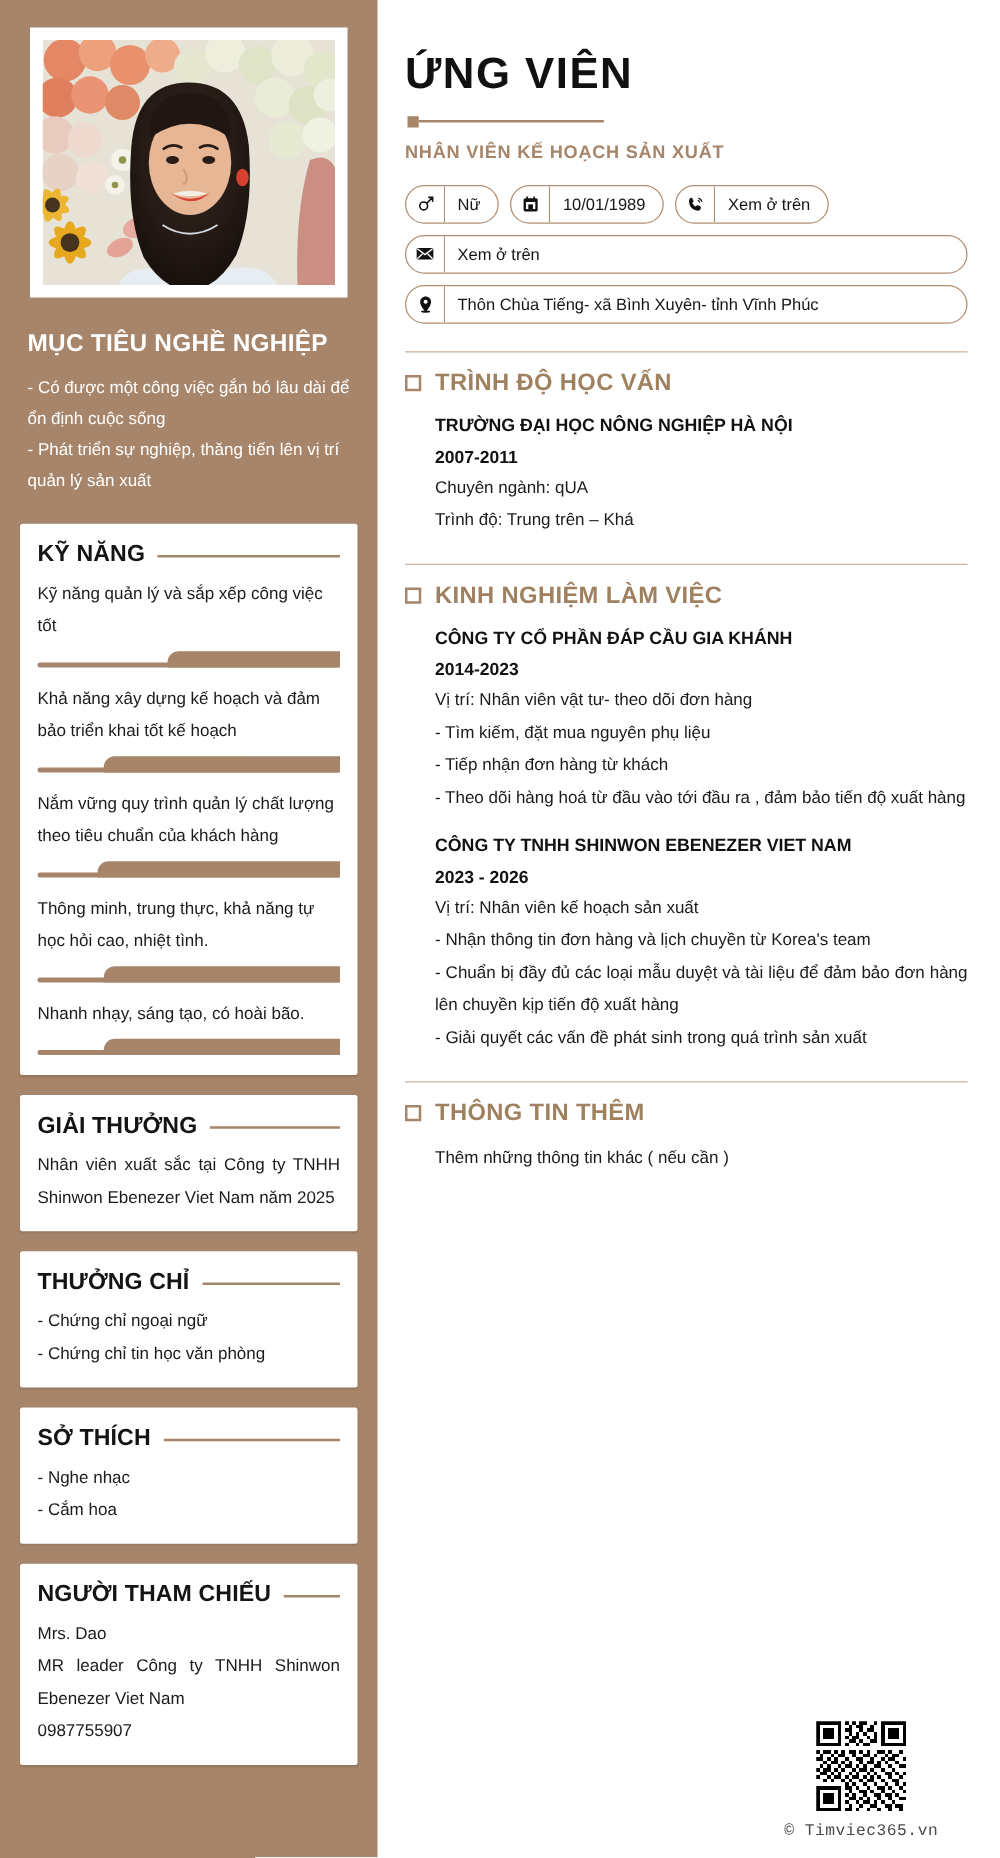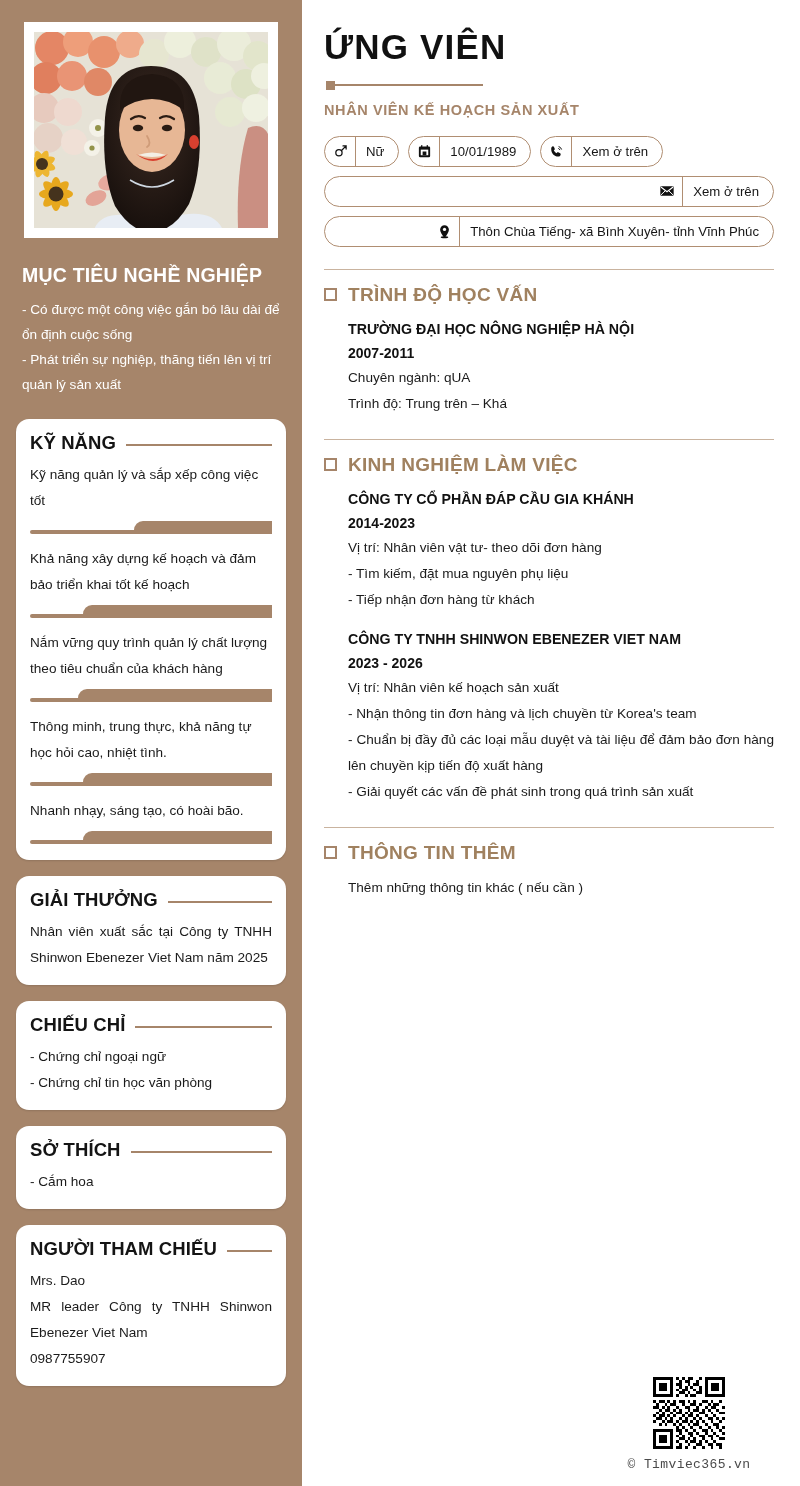--- a/index.html
+++ b/index.html
@@ -29,21 +29,21 @@
   .objective { padding: 26px 6px 6px 6px; }
   .objective h2 {
     color:#ffffff; font-size: 19.5px; font-weight: 700; letter-spacing: .2px;
     margin-bottom: 10px;
   }
   .objective p {
     color:#ffffff; font-size: 13.6px; line-height: 25px; font-weight: 400;
   }
 
   .card {
-    background:#fff; border-radius: 13px; padding: 13px 14px 14px 14px;
+    background:#fff; border-radius: 2px; padding: 13px 14px 14px 14px;
     margin-top: 16px; box-shadow: 0 1px 2px rgba(0,0,0,.13);
   }
   .card-head { display:flex; align-items:center; gap:10px; margin-bottom: 8px; }
   .card-head h3 {
     font-size: 18.5px; font-weight: 700; color:#141414; white-space:nowrap;
     letter-spacing:.1px;
   }
   .head-rule { flex:1; height: 2px; background:#a6856a; margin-top: 3px; }
 
   .card p, .card li {
@@ -58,38 +58,38 @@
     position:absolute; left:0; right:0; bottom:0; height: 4px;
     background:#a6856a; border-radius:2px;
   }
   .skill-fill {
     position:absolute; right:0; bottom:0; height: 13px;
     background:#a6856a; border-top-left-radius: 9px; border-bottom-left-radius:0;
   }
   .skill-item:last-child .skill-bar { margin-bottom: 2px; }
 
   
-  .main { position:absolute; left: 302px; top: 0; width: 498px; padding: 22px 26px 0 22px; }
+  .main { position:absolute; left: 302px; top: 12px; width: 498px; padding: 22px 26px 0 22px; }
 
   .name {
     font-size: 35px; font-weight: 700; color:#111; letter-spacing: 1.2px;
     line-height: 1.1; margin-top: 6px;
   }
   .title-rule { display:flex; align-items:center; margin: 14px 0 12px 2px; }
   .title-rule .sq { width: 9px; height: 9px; background:#a6856a; }
   .title-rule .ln { width: 148px; height: 2.5px; background:#a6856a; }
   .job-title {
     font-size: 14.5px; font-weight:700; color:#a6856a; letter-spacing: .6px;
     margin-bottom: 18px;
   }
 
   .pills { display:flex; flex-wrap: wrap; gap: 9px; }
   .pill {
     display:flex; align-items:center; border: 1px solid #b08e72; border-radius: 22px;
-    height: 31px; padding: 0 14px 0 0; background:#fff;justify-content:flex-end;
+    height: 31px; padding: 0 14px 0 0; background:#fff;
   }
   .pill .ico {
     width: 31px; height: 29px; border-right: 1px solid #b08e72;
     border-radius: 22px 0 0 22px;
     display:flex; align-items:center; justify-content:center; flex: 0 0 31px;
     margin-right: 10px;
   }
   .pill .ico svg { display:block; }
   .pill span.txt { font-size: 13.2px; color:#161616; white-space:nowrap; }
   .pill.wide { width: 100%; }
@@ -276,32 +276,33 @@
     <div class="card">
       <div class="card-head">
         <h3>GIẢI THƯỞNG</h3>
         <div class="head-rule"></div>
       </div>
       <p class="just">Nhân viên xuất sắc tại Công ty TNHH Shinwon Ebenezer Viet Nam năm 2025</p>
     </div>
 
     <div class="card">
       <div class="card-head">
-        <h3>CHIẾU CHỈ</h3>
+        <h3>THƯỞNG CHỈ</h3>
         <div class="head-rule"></div>
       </div>
       <p>- Chứng chỉ ngoại ngữ</p>
       <p>- Chứng chỉ tin học văn phòng</p>
     </div>
 
     <div class="card">
       <div class="card-head">
         <h3>SỞ THÍCH</h3>
         <div class="head-rule"></div>
       </div>
+      <p>- Nghe nhạc</p>
       <p>- Cắm hoa</p>
     </div>
 
     <div class="card">
       <div class="card-head">
         <h3>NGƯỜI THAM CHIẾU</h3>
         <div class="head-rule"></div>
       </div>
       <p>Mrs. Dao</p>
       <p class="just">MR leader Công ty TNHH Shinwon Ebenezer Viet Nam</p>
@@ -398,20 +399,21 @@
         <span class="sq-icon"></span>
         <h2>KINH NGHIỆM LÀM VIỆC</h2>
       </div>
 
       <div class="block">
         <div class="org">CÔNG TY CỔ PHẦN ĐÁP CẦU GIA KHÁNH</div>
         <div class="years">2014-2023</div>
         <div class="line">Vị trí: Nhân viên vật tư- theo dõi đơn hàng</div>
         <div class="line">- Tìm kiếm, đặt mua nguyên phụ liệu</div>
         <div class="line">- Tiếp nhận đơn hàng từ khách</div>
+        <div class="line just">- Theo dõi hàng hoá từ đầu vào tới đầu ra , đảm bảo tiến độ xuất hàng</div>
       </div>
 
       <div class="gap"></div>
 
       <div class="block">
         <div class="org">CÔNG TY TNHH SHINWON EBENEZER VIET NAM</div>
         <div class="years">2023 - 2026</div>
         <div class="line">Vị trí: Nhân viên kế hoạch sản xuất</div>
         <div class="line">- Nhận thông tin đơn hàng và lịch chuyền từ Korea's team</div>
         <div class="line just">- Chuẩn bị đầy đủ các loại mẫu duyệt và tài liệu để đảm bảo đơn hàng lên chuyền kịp tiến độ xuất hàng</div>

